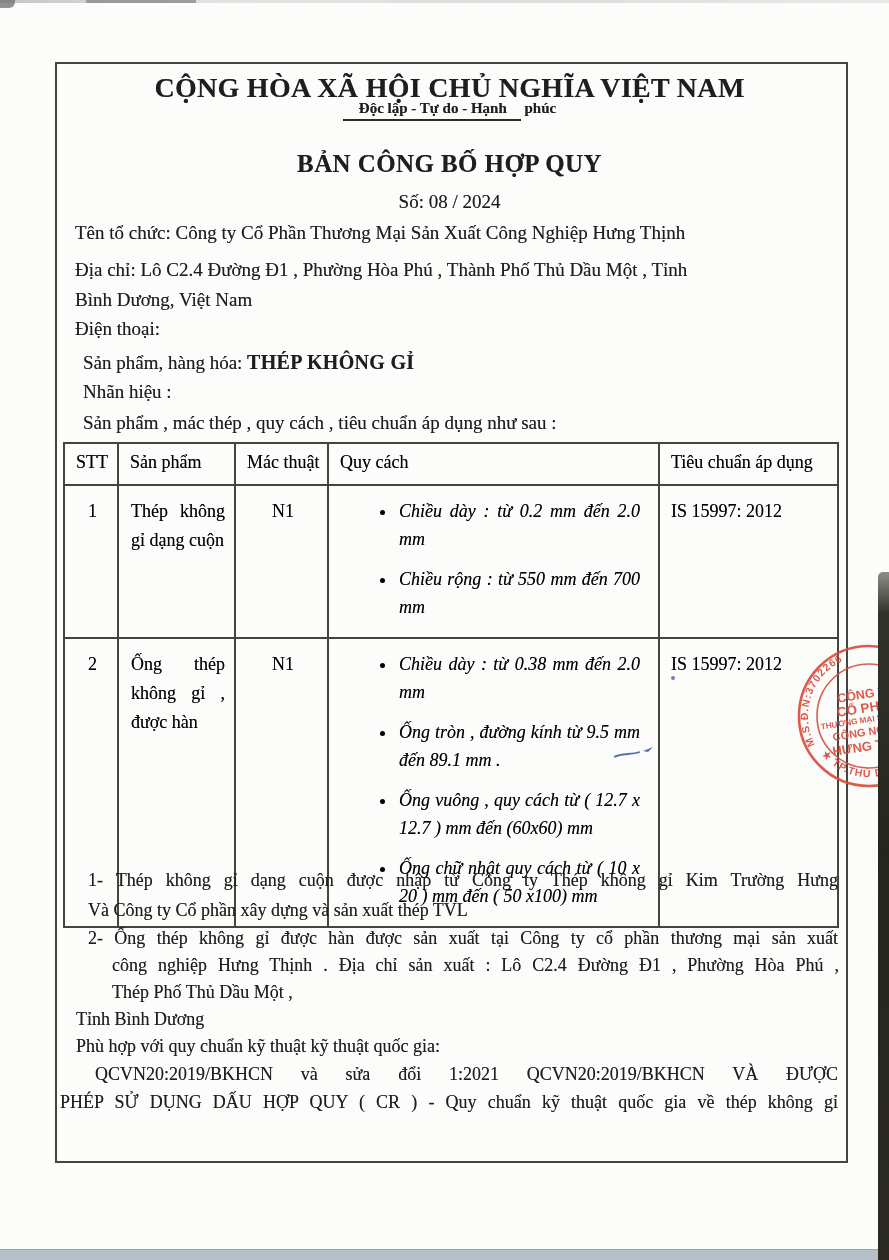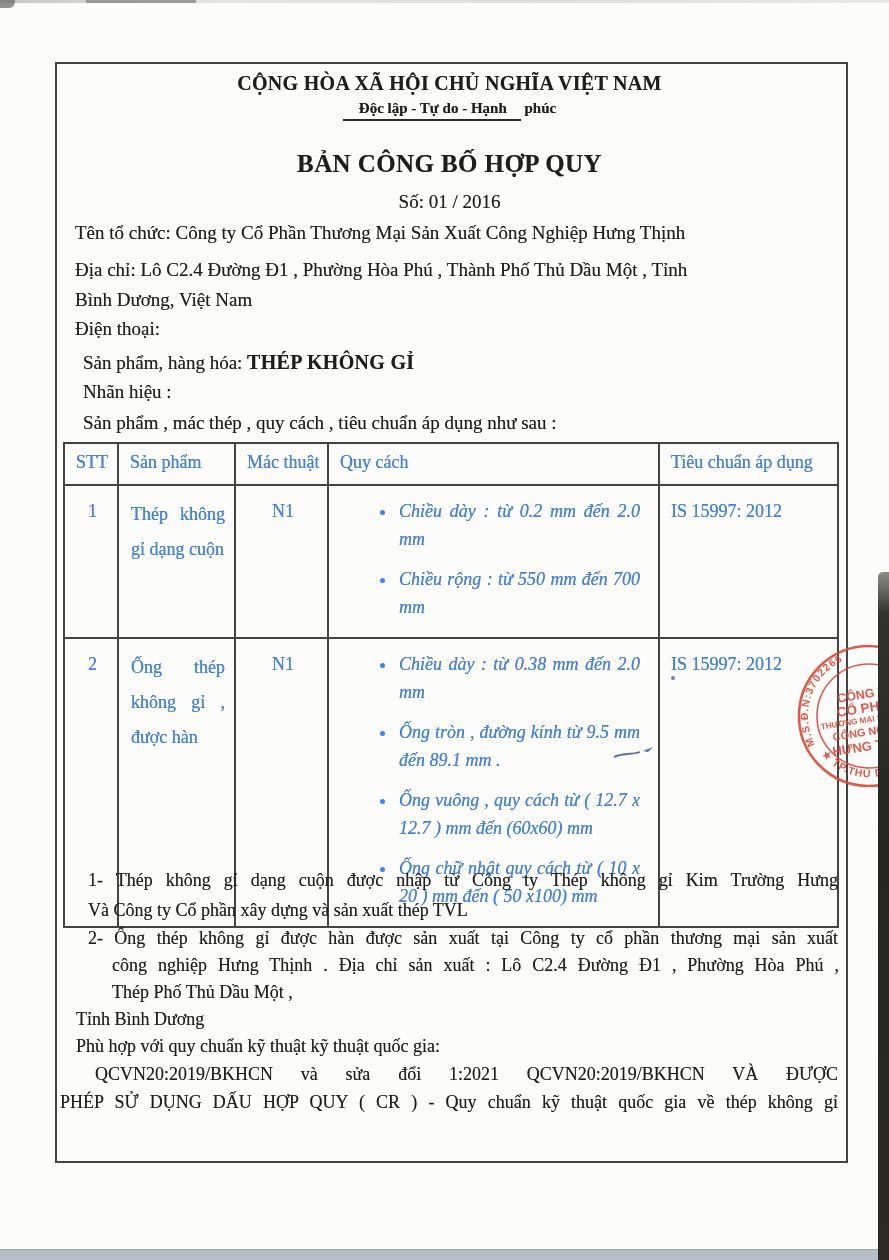--- a/index.html
+++ b/index.html
@@ -13,36 +13,36 @@
   
   .edge-top{left:0;top:0;width:889px;height:3px;background:linear-gradient(90deg,#9a9a9a,#cfcfcf 25%,#c4c4c4 60%,#d8d8d8);opacity:.55;}
   .edge-top-dark{left:86px;top:0;width:110px;height:3px;background:#8b8b8b;opacity:.8;}
   .corner-blob{left:0;top:0;width:15px;height:8px;background:#6f6f6f;border-radius:0 0 6px 0;opacity:.75;}
   .edge-right{left:878px;top:572px;width:11px;height:688px;background:linear-gradient(180deg,#8e8e88,#33332e 6%,#262620 40%,#2b2b24);border-radius:5px 0 0 0;z-index:9;}
   .edge-bottom{left:0;top:1249px;width:889px;height:11px;background:#b5bfc8;border-top:1px solid #98a2aa;z-index:8;}
   
   .frame{left:55px;top:62px;width:789px;height:1097px;border:2px solid #45443f;}
   
   .ctr{left:57px;width:785px;text-align:center;}
-  .nat-line1{top:72px;font-size:20px;font-weight:bold;letter-spacing:.3px;}
+  .nat-line1{top:72px;font-size:28px;font-weight:bold;letter-spacing:.3px;}
   .motto{top:100px;font-size:15px;font-weight:bold;}
   .motto-u{border-bottom:2.2px solid #2a2a26;padding:0 14px 3px 16px;}
   .doc-title{top:150px;font-size:25px;font-weight:bold;letter-spacing:.4px;}
   .doc-no{top:191px;font-size:19px;}
   
   .bl{font-size:19px;line-height:29px;white-space:nowrap;}
   .jline{white-space:normal;text-align:justify;text-align-last:justify;}
   .prod-val{font-weight:bold;font-size:20px;letter-spacing:.3px;}
   
   table.spec{position:absolute;left:63px;top:442px;width:774px;border-collapse:collapse;table-layout:fixed;}
-  table.spec th,table.spec td{border:2px solid #45443f;vertical-align:top;font-weight:normal;font-size:18px;color:#3b82f6;}
+  table.spec th,table.spec td{border:2px solid #45443f;vertical-align:top;font-weight:normal;font-size:18px;color:#000000;}
   table.spec th{text-align:left;padding:8px 6px 8px 11px;height:24px;}
   th.c,td.c{text-align:center;}
   td.cell{padding:11px 8px 10px 11px;line-height:28px;}
-  td.prod{text-align:justify;padding:11px 9px 20px 12px;line-height:35px;}
+  td.prod{text-align:justify;padding:11px 9px 20px 12px;line-height:29px;}
   ul.specs{margin:0;padding:1px 6px 0 44px;}
   ul.specs li{margin:0 0 12px 0;text-align:justify;line-height:28px;padding-left:2px;font-style:italic;}
   td.qc{padding:10px 12px 4px 24px;}
   
   .note{font-size:18px;line-height:28px;}
   
   .stamp{left:769px;top:616px;width:200px;height:200px;z-index:5;opacity:.9;}
   .ink{left:612px;top:744px;width:46px;height:20px;z-index:4;}
   .ink-dot{left:671px;top:676px;width:4px;height:4px;border-radius:50%;background:#4054a6;opacity:.75;z-index:4;}
 </style>
@@ -53,21 +53,21 @@
 
   <div class="abs edge-top"></div>
   <div class="abs edge-top-dark"></div>
   <div class="abs corner-blob"></div>
 
   <div class="abs frame"></div>
 
   <div class="abs ctr nat-line1 doc-text">CỘNG HÒA XÃ HỘI CHỦ NGHĨA VIỆT NAM</div>
   <div class="abs ctr motto doc-text"><span class="motto-u">Độc lập - Tự do - Hạnh</span><span> phúc</span></div>
   <div class="abs ctr doc-title doc-text">BẢN CÔNG BỐ HỢP QUY</div>
-  <div class="abs ctr doc-no doc-text">Số: 01 / 2016</div>
+  <div class="abs ctr doc-no doc-text">Số: 08 / 2024</div>
 
   <div class="abs bl doc-text" style="left:75px;top:218px;">Tên tổ chức: Công ty Cổ Phần Thương Mại Sản Xuất Công Nghiệp Hưng Thịnh</div>
   <div class="abs bl doc-text" style="left:75px;top:255px;">Địa chỉ: Lô C2.4 Đường Đ1 , Phường Hòa Phú , Thành Phố Thủ Dầu Một , Tỉnh</div>
   <div class="abs bl doc-text" style="left:75px;top:285px;">Bình Dương, Việt Nam</div>
   <div class="abs bl doc-text" style="left:75px;top:314px;">Điện thoại:</div>
 
   <div class="abs bl doc-text" style="left:83px;top:348px;"><span>Sản phẩm, hàng hóa: </span><span class="prod-val">THÉP KHÔNG GỈ</span></div>
   <div class="abs bl doc-text" style="left:83px;top:377px;">Nhãn hiệu :</div>
   <div class="abs bl doc-text" style="left:83px;top:408px;">Sản phẩm , mác thép , quy cách , tiêu chuẩn áp dụng như sau :</div>
 

